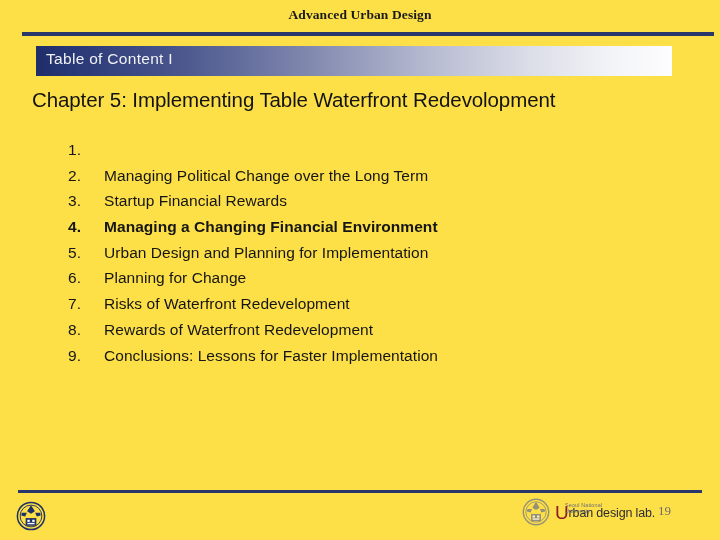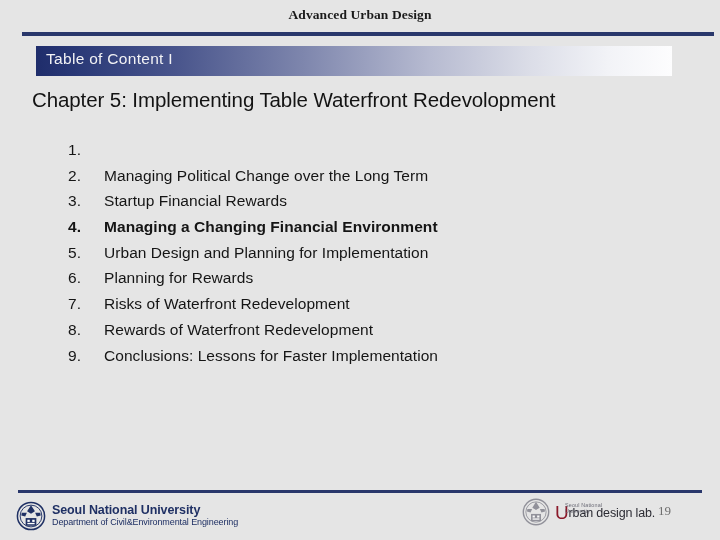--- a/index.html
+++ b/index.html
@@ -8,21 +8,21 @@
     padding: 0;
     background: #ffffff;
   }
   body {
     font-family: "Liberation Sans", sans-serif;
   }
   .slide {
     position: relative;
     width: 720px;
     height: 540px;
-    background: #e5e5e5;
+    background: #fde047;
     overflow: hidden;
   }
 
   
   .slide-header-title {
     position: absolute;
     left: 0;
     top: 7px;
     width: 720px;
     text-align: center;
@@ -233,21 +233,21 @@
       <span class="toc-text">Managing a Changing Financial Environment</span>
     </div>
 
     <div class="toc-item">
       <span class="toc-num">5.</span>
       <span class="toc-text">Urban Design and Planning for Implementation</span>
     </div>
 
     <div class="toc-item">
       <span class="toc-num">6.</span>
-      <span class="toc-text">Planning for Rewards</span>
+      <span class="toc-text">Planning for Change</span>
     </div>
 
     <div class="toc-item">
       <span class="toc-num">7.</span>
       <span class="toc-text">Risks of Waterfront Redevelopment</span>
     </div>
 
     <div class="toc-item">
       <span class="toc-num">8.</span>
       <span class="toc-text">Rewards of Waterfront Redevelopment</span>
@@ -268,24 +268,20 @@
         <circle cx="16" cy="16" r="14.5" fill="none" stroke="#1f3064" stroke-width="1.6"></circle>
         <circle cx="16" cy="16" r="11.6" fill="none" stroke="#1f3064" stroke-width="1"></circle>
         <path d="M16 4.4 L20.2 11 L16 13.6 L11.8 11 Z" fill="#1f3064"></path>
         <path d="M6.2 12.5 L11.6 12.5 L9.8 16.6 L5.6 15.4 Z" fill="#1f3064"></path>
         <path d="M25.8 12.5 L20.4 12.5 L22.2 16.6 L26.4 15.4 Z" fill="#1f3064"></path>
         <rect x="10.3" y="18.2" width="11.4" height="8.2" fill="#1f3064"></rect>
         <rect x="12.1" y="20.0" width="2.6" height="2.3" fill="#ffffff"></rect>
         <rect x="17.3" y="20.0" width="2.6" height="2.3" fill="#ffffff"></rect>
         <rect x="12.1" y="23.3" width="7.8" height="1.5" fill="#ffffff"></rect>
       </svg>
-    </span>
-    <span class="snu-words">
-      <div class="snu-line1">Seoul National University</div>
-      <div class="snu-line2">Department of Civil&amp;Environmental Engineering</div>
     </span>
   </div>
 
   <div class="lab-brand">
     <span class="lab-seal">
       <svg viewBox="0 0 32 32" width="28" height="28" aria-hidden="true">
         <circle cx="16" cy="16" r="14.5" fill="none" stroke="#7a7a85" stroke-width="1.6"></circle>
         <circle cx="16" cy="16" r="11.6" fill="none" stroke="#7a7a85" stroke-width="1"></circle>
         <path d="M16 4.4 L20.2 11 L16 13.6 L11.8 11 Z" fill="#7a7a85"></path>
         <path d="M6.2 12.5 L11.6 12.5 L9.8 16.6 L5.6 15.4 Z" fill="#7a7a85"></path>

